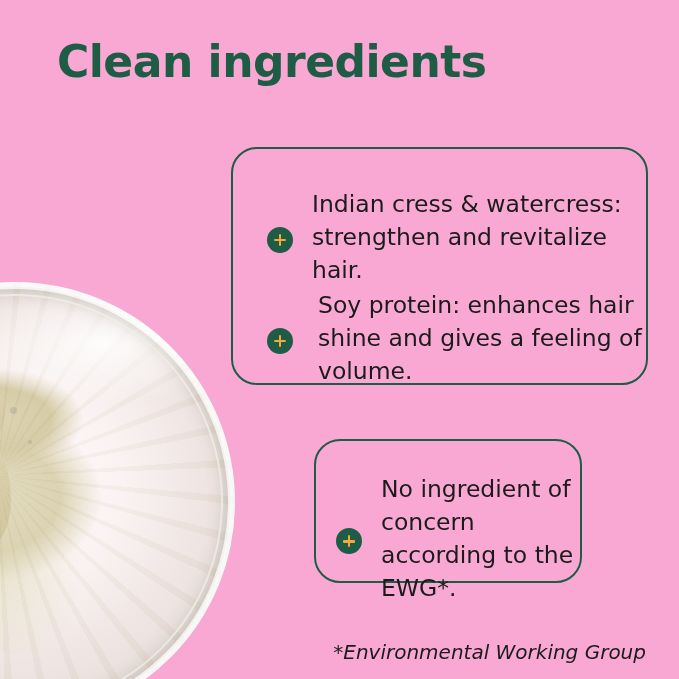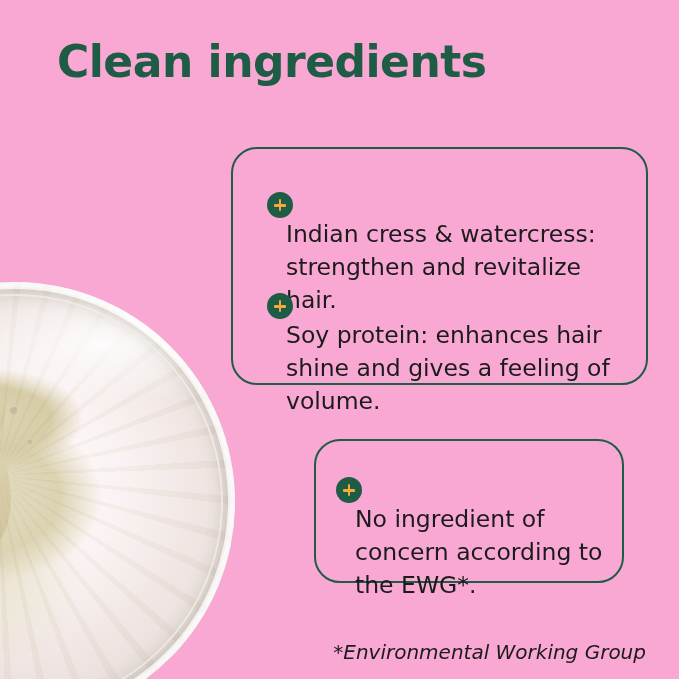--- a/index.html
+++ b/index.html
@@ -42,29 +42,28 @@
   }
   #card-ingredients {
     left: 231px;
     top: 147px;
     width: 417px;
     height: 238px;
   }
   #card-ewg {
     left: 314px;
     top: 439px;
-    width: 310px;
+    width: 268px;
     height: 144px;
   }
 
   .bullet-row {
     position: absolute;
     display: flex;
-    align-items: flex-start;
-    flex-direction: column;
+    align-items: center;
   }
   .plus-badge {
     flex: 0 0 auto;
     width: 26px;
     height: 26px;
     border-radius: 50%;
     background: #1F5C46;
     position: relative;
     margin-top: 4px;
   }
@@ -90,21 +89,21 @@
   .bullet-text {
     margin-left: 19px;
     font-family: "DejaVu Sans", sans-serif;
     font-size: 23.5px;
     line-height: 33px;
     color: #1B1B1B;
     max-width: 330px;
   }
 
   #row-cress { left: 34px; top: 39px; }
-  #row-soy   { left: 34px; top: 140px; }
+  #row-soy   { left: 34px; top: 140px; gap: 6px; }
   #row-ewg   { left: 20px; top: 32px; }
   #row-ewg .bullet-text { max-width: 260px; }
 
   
   #footnote {
     position: absolute;
     right: 33px;
     top: 640px;
     font-family: "DejaVu Sans", sans-serif;
     font-style: italic;

